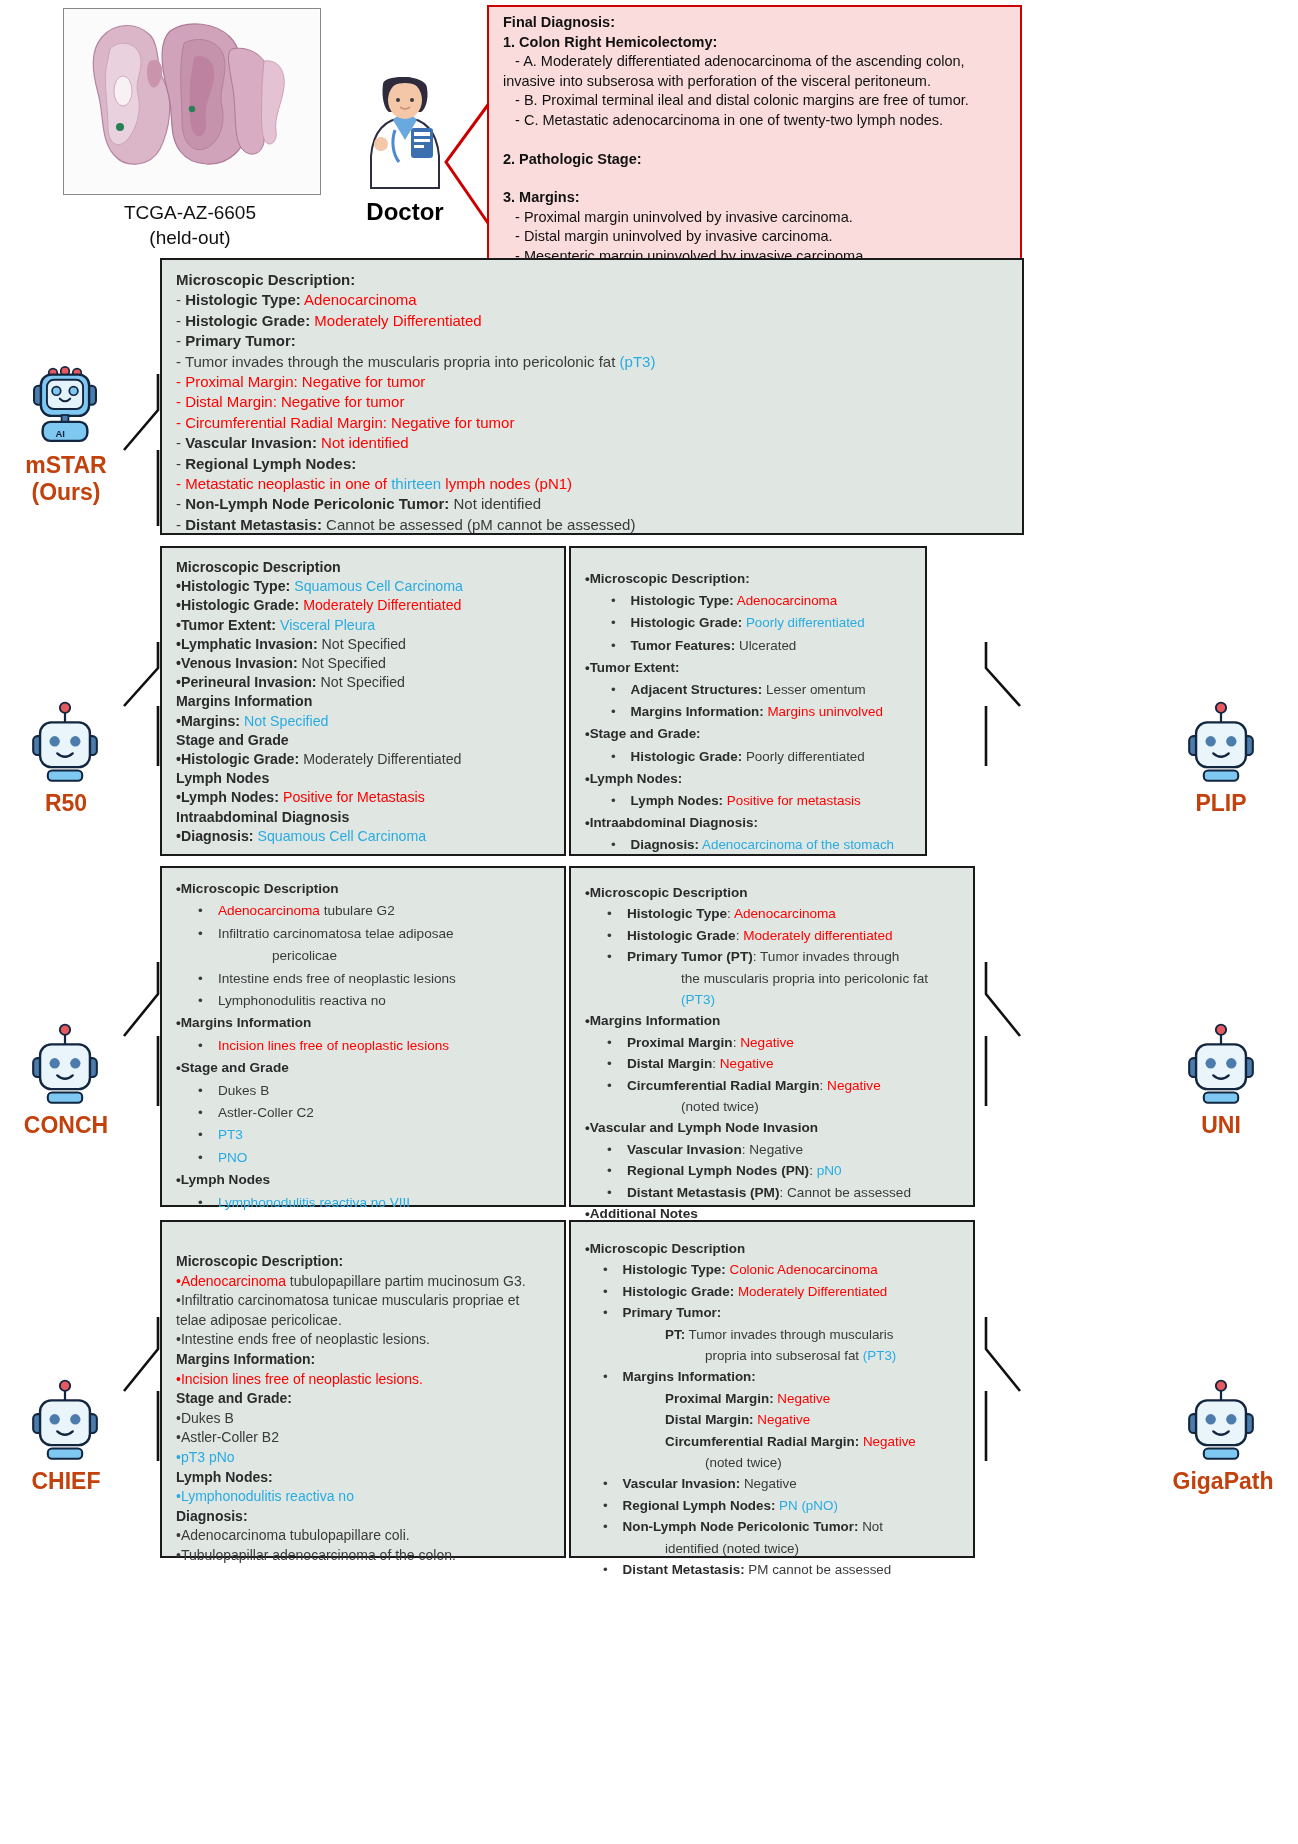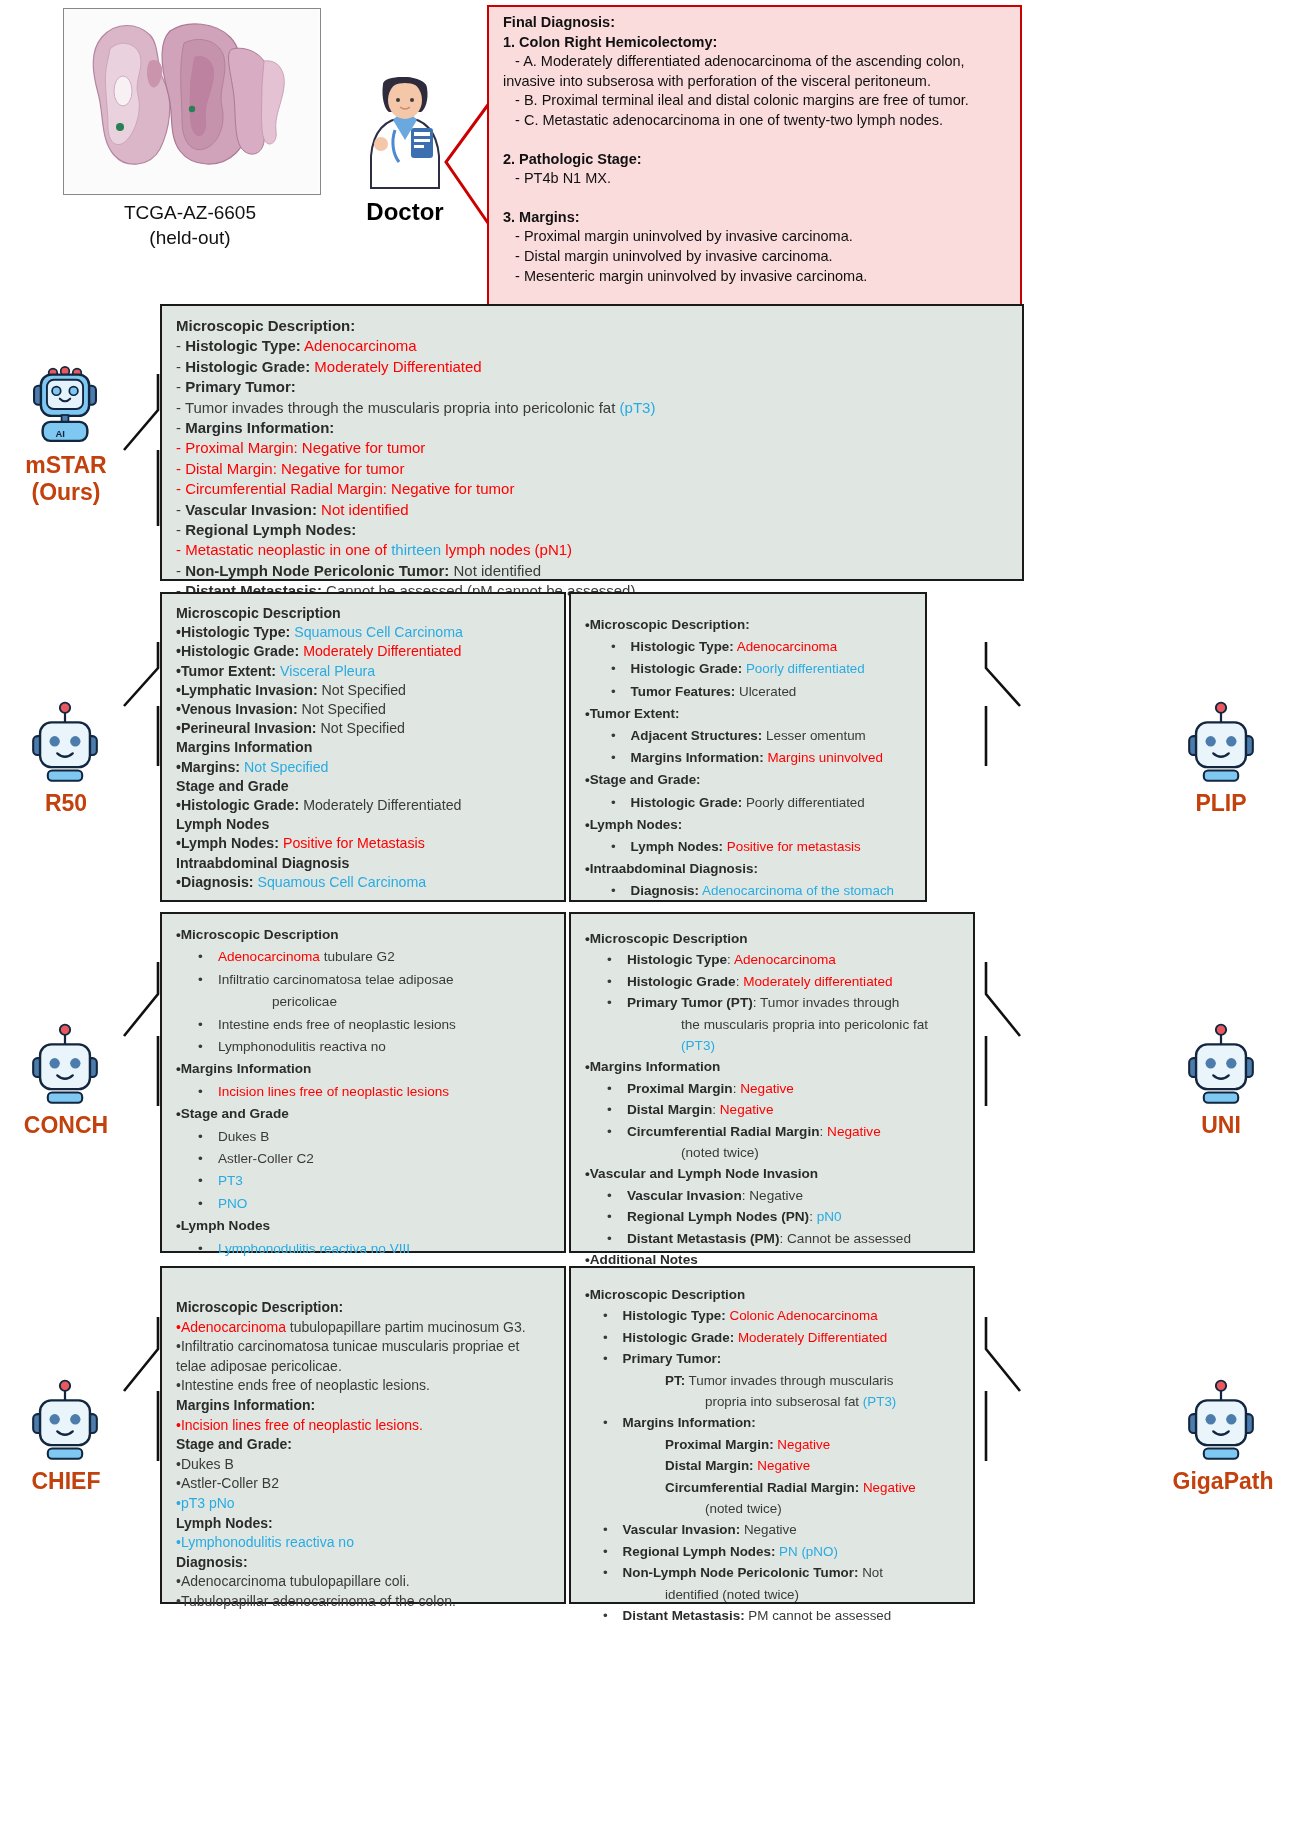--- a/index.html
+++ b/index.html
@@ -25,21 +25,21 @@
     background:#fbdcdc;border:2.5px solid #cc0000;
     padding:6px 10px 0 14px;box-sizing:border-box;
     font-size:14.5px;line-height:19.6px;color:#111;
   }
   #diagnosis-box .b{font-weight:bold;}
   .callout-arrow{pointer-events:none;}
 
   
   .ansbox{
     background:#e0e7e3;border:2.5px solid #1a1a1a;
-    box-sizing:border-box;color:#333;margin-top:46px;
+    box-sizing:border-box;color:#333;
   }
   .ansbox .pad{padding:10px 12px 6px 14px;}
   .bold{font-weight:bold;color:#2b2b2b;}
   .red{color:#ff0000;}
   .blue{color:#29abe2;}
   .grey{color:#3a3a3a;}
   .line{white-space:normal;}
 
   
   .modelname{font-weight:bold;color:#c2410c;text-align:center;line-height:27px;}
@@ -100,37 +100,35 @@
 <div class="abs" id="diagnosis-box">
   <div><span class="b">Final Diagnosis:</span></div>
   <div id="diagnosis-body">
       <div class="b">1. Colon Right Hemicolectomy:</div>
       <div style="white-space: pre;">   - A. Moderately differentiated adenocarcinoma of the ascending colon,</div>
       <div style="white-space: pre;">invasive into subserosa with perforation of the visceral peritoneum.</div>
       <div style="white-space: pre;">   - B. Proximal terminal ileal and distal colonic margins are free of tumor.</div>
       <div style="white-space: pre;">   - C. Metastatic adenocarcinoma in one of twenty-two lymph nodes.</div>
       <div style="height: 19px;"></div>
       <div class="b">2. Pathologic Stage:</div>
-      <div style="white-space: pre;">   - PT4b N1 MX.</div>
       <div style="height: 19px;"></div>
       <div class="b">3. Margins:</div>
       <div style="white-space: pre;">   - Proximal margin uninvolved by invasive carcinoma.</div>
       <div style="white-space: pre;">   - Distal margin uninvolved by invasive carcinoma.</div>
       <div style="white-space: pre;">   - Mesenteric margin uninvolved by invasive carcinoma.</div>
     </div>
 </div>
 
 <div class="abs ansbox" style="left:160px;top:258px;width:864px;height:277px;">
   <div class="pad" id="ans-mstar" style="font-size:15px;line-height:20.4px;">
       <div class="line"><span class="bold">Microscopic Description:</span></div>
       <div class="line"><span class="grey">- </span><span class="bold">Histologic Type:</span><span class="red"> Adenocarcinoma</span></div>
       <div class="line"><span class="grey">- </span><span class="bold">Histologic Grade:</span><span class="red"> Moderately Differentiated</span></div>
       <div class="line"><span class="grey">- </span><span class="bold">Primary Tumor:</span></div>
       <div class="line"><span class="grey">- Tumor invades through the muscularis propria into pericolonic fat </span><span class="blue">(pT3)</span></div>
-      <div class="line"><span class="grey">- </span><span class="bold">Margins Information:</span></div>
       <div class="line"><span class="red">- Proximal Margin: Negative for tumor</span></div>
       <div class="line"><span class="red">- Distal Margin: Negative for tumor</span></div>
       <div class="line"><span class="red">- Circumferential Radial Margin: Negative for tumor</span></div>
       <div class="line"><span class="grey">- </span><span class="bold">Vascular Invasion:</span><span class="red"> Not identified</span></div>
       <div class="line"><span class="grey">- </span><span class="bold">Regional Lymph Nodes:</span></div>
       <div class="line"><span class="red">- Metastatic neoplastic in one of </span><span class="blue">thirteen</span><span class="red"> lymph nodes (pN1)</span></div>
       <div class="line"><span class="grey">- </span><span class="bold">Non-Lymph Node Pericolonic Tumor:</span><span class="grey"> Not identified</span></div>
       <div class="line"><span class="grey">- </span><span class="bold">Distant Metastasis:</span><span class="grey"> Cannot be assessed (pM cannot be assessed)</span></div>
     </div>
 </div>

